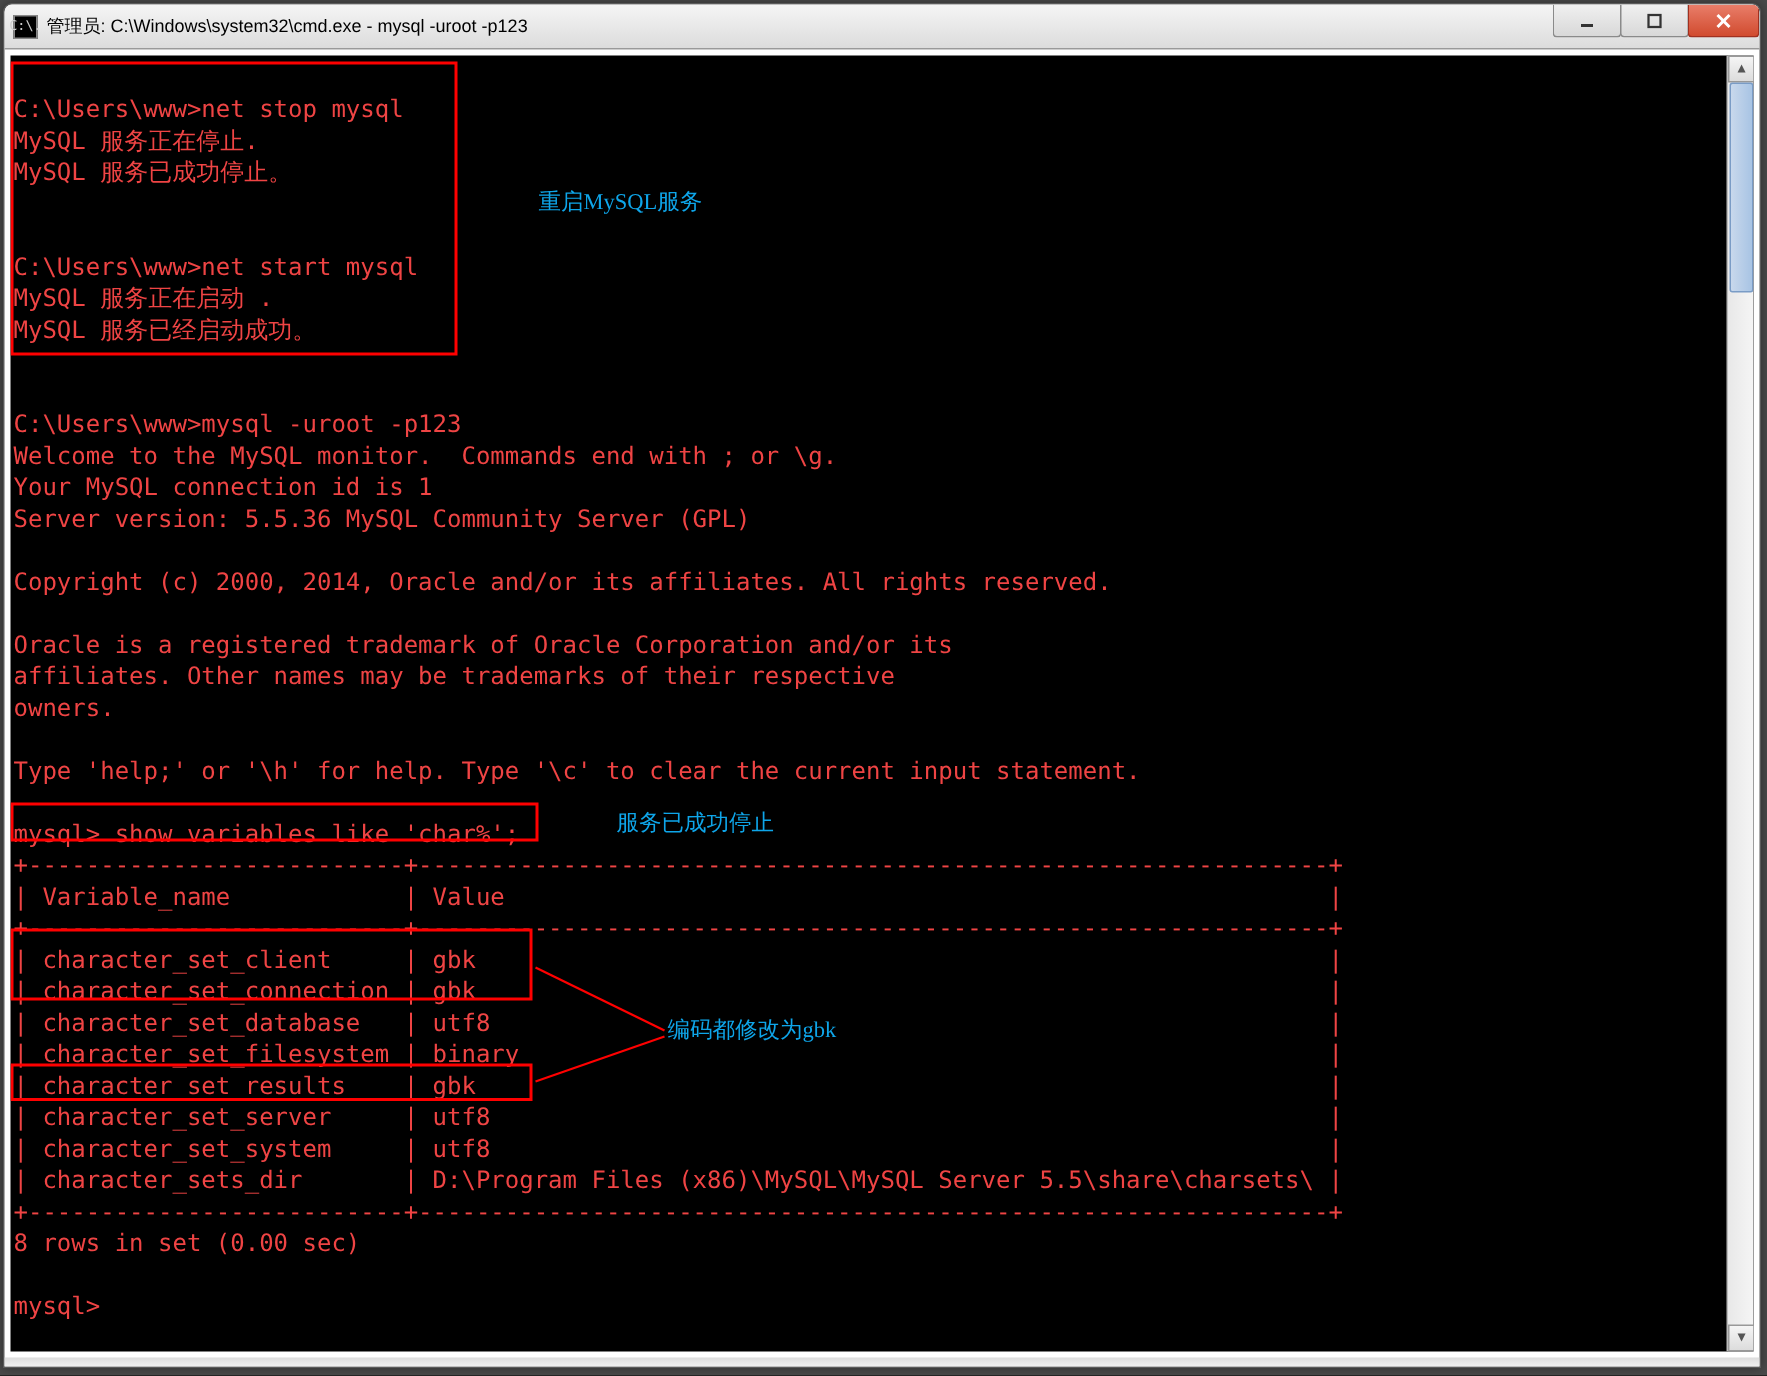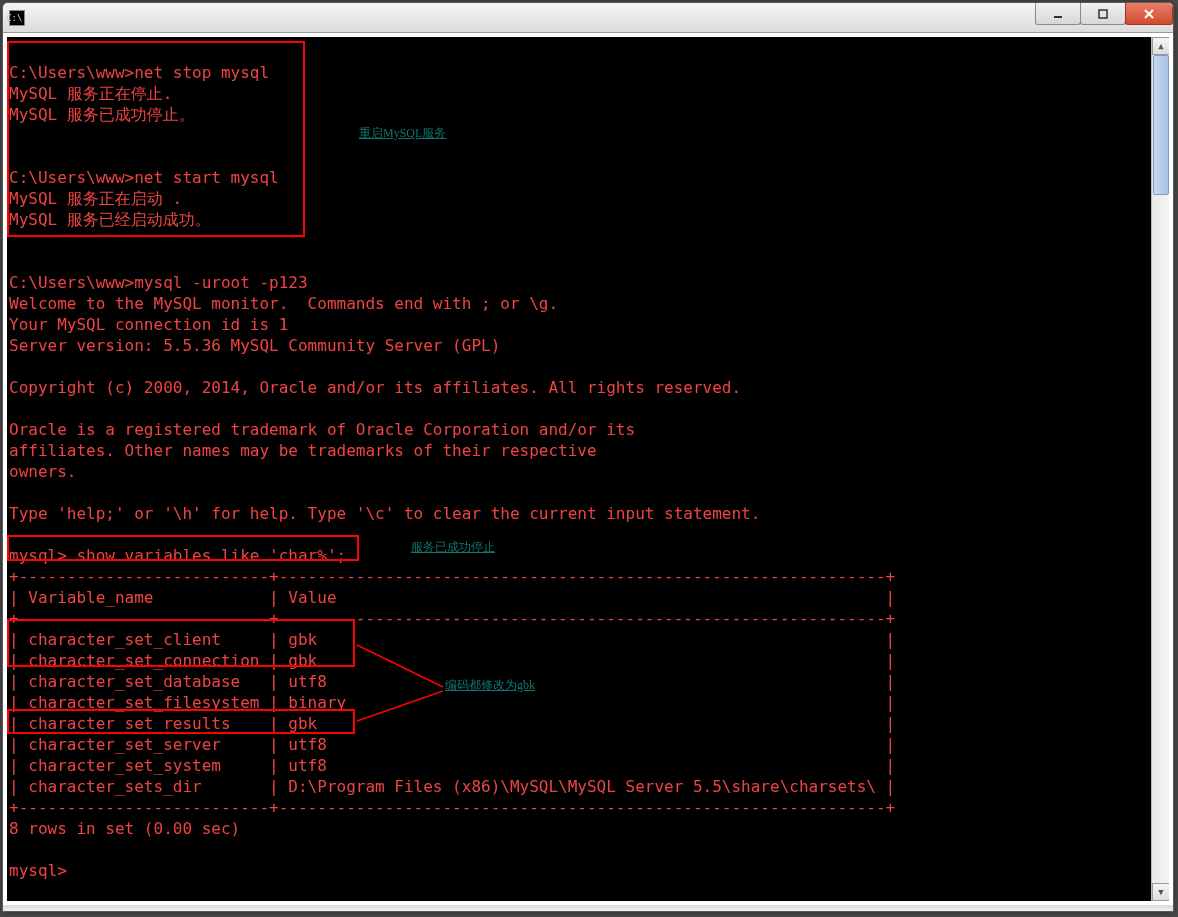--- a/index.html
+++ b/index.html
@@ -131,41 +131,41 @@
       white-space: pre;
       padding: 4px 2px;
     }
     .redbox {
       position: absolute;
       border: 2px solid #ff0000;
       pointer-events: none;
     }
     .annot {
       position: absolute;
-      color: #0f766e;
+      color: #0ea5e9;
       font-family: "SimSun", serif;
-      font-size: 12px;
+      font-size: 15px;
       pointer-events: none;
-      text-decoration: underline;
     }
     .annot-line {
       position: absolute;
       pointer-events: none;
     }
     .bottom-edge {
       height: 6px;
       background: linear-gradient(#dcdcdc, #f0f0f0);
     }
   </style>
 </head>
 <body>
 
 <div class="window">
   <div class="titlebar">
     <div class="title-icon">C:\.</div>
+    <div class="title-text">管理员: C:\Windows\system32\cmd.exe - mysql  -uroot -p123</div>
     <div class="win-buttons">
       <div class="win-btn">
         <svg width="12" height="12">
             <line x1="2" y1="9" x2="10" y2="9" stroke="#333" stroke-width="2"></line>
           </svg>
       </div>
       <div class="win-btn">
         <svg width="12" height="12">
             <rect x="2" y="2" width="8" height="8" fill="none" stroke="#333" stroke-width="1.5"></rect>
           </svg>

